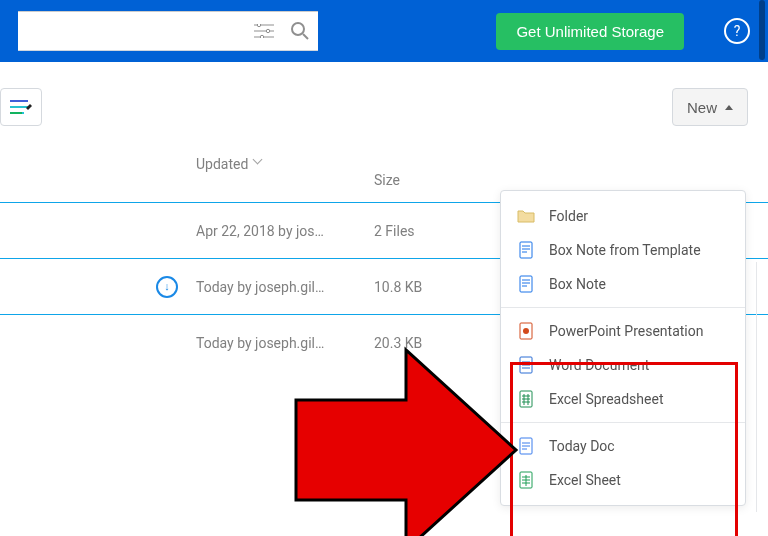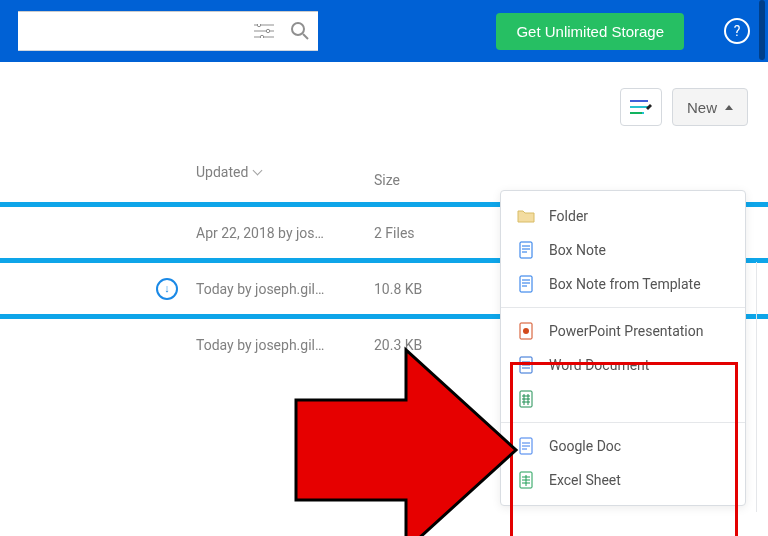--- a/index.html
+++ b/index.html
@@ -73,21 +73,21 @@
     font-size: 14px;
     margin-left: 26px;
   }
   .main {
     position: relative;
     padding-top: 26px;
     height: calc(100% - 62px);
   }
   .action-row {
     display: flex;
-    justify-content: flex-end;
+    justify-content: space-between;
     gap: 10px;
     padding-right: 20px;
   }
   .sq-btn {
     width: 42px; height: 38px;
     border: 1px solid #d5d9de;
     border-radius: 4px;
     background: #fff;
     display: flex;
     align-items: center;
@@ -112,35 +112,35 @@
     border-right: 4px solid transparent;
     border-bottom: 5px solid #5c5c5c;
   }
   .table-head {
     display: flex;
     padding: 30px 0 14px 0;
     color: #808080;
     font-size: 14px;
   }
   .col-spacer { width: 196px; }
-  .col-updated { width: 178px; display:flex; align-items:center; gap:6px;}
+  .col-updated { width: 178px; display:flex; gap:6px;}
   .col-size { flex: 1; margin-top: 16px; }
   .chev-d {
     display: inline-block;
     width: 7px; height: 7px;
     border-right: 1px solid #a3a3a3;
     border-bottom: 1px solid #a3a3a3;
     transform: rotate(45deg);
     margin-bottom: 3px;
   }
   .row {
     display: flex;
     align-items: center;
     height: 56px;
-    border-top: 5px solid #0ea5e9;
+    border-top: 1px solid #0ea5e9;
     color: #808080;
     font-size: 14px;
   }
   .row:last-child { border-bottom: 1px solid #ebebeb; }
   .row .pre {
     width: 196px;
     display: flex;
     align-items: center;
     justify-content: flex-end;
     padding-right: 18px;
@@ -300,30 +300,30 @@
       </span>
       <span>Folder</span>
     </div>
     <div class="dd-item">
       <span class="ic">
         <svg width="14" height="18" viewBox="0 0 14 18">
             <rect x="1" y="1" width="12" height="16" rx="1" fill="none" stroke="#1a73e8"></rect>
             <path d="M3 5 H11 M3 8 H11 M3 11 H8" stroke="#1a73e8"></path>
           </svg>
       </span>
-      <span>Box Note</span>
+      <span>Box Note from Template</span>
     </div>
     <div class="dd-item">
       <span class="ic">
         <svg width="14" height="18" viewBox="0 0 14 18">
             <rect x="1" y="1" width="12" height="16" rx="1" fill="none" stroke="#1a73e8"></rect>
             <path d="M3 5 H11 M3 8 H11 M3 11 H8" stroke="#1a73e8"></path>
           </svg>
       </span>
-      <span>Box Note from Template</span>
+      <span>Box Note</span>
     </div>
 
     <div class="dd-sep"></div>
 
     <div class="dd-item">
       <span class="ic">
         <svg width="14" height="18" viewBox="0 0 14 18">
             <rect x="1" y="1" width="12" height="16" rx="1" fill="none" stroke="#d24a1c"></rect>
             <circle cx="7" cy="9" r="3" fill="#d24a1c"></circle>
           </svg>
@@ -339,32 +339,33 @@
       </span>
       <span>Word Document</span>
     </div>
     <div class="dd-item">
       <span class="ic">
         <svg width="14" height="18" viewBox="0 0 14 18">
             <rect x="1" y="1" width="12" height="16" rx="1" fill="none" stroke="#1e8e52"></rect>
             <path d="M3 6 H11 M3 9 H11 M3 12 H11 M5 4 V15 M9 4 V15" stroke="#1e8e52"></path>
           </svg>
       </span>
+      <span>Excel Spreadsheet</span>
     </div>
 
     <div class="dd-sep"></div>
 
     <div class="dd-item">
       <span class="ic">
         <svg width="14" height="18" viewBox="0 0 14 18">
             <rect x="1" y="1" width="12" height="16" rx="1" fill="none" stroke="#3b7ded"></rect>
             <path d="M3 6 H11 M3 9 H11 M3 12 H8" stroke="#3b7ded"></path>
           </svg>
       </span>
-      <span>Google Doc</span>
+      <span>Today Doc</span>
     </div>
     <div class="dd-item">
       <span class="ic">
         <svg width="14" height="18" viewBox="0 0 14 18">
             <rect x="1" y="1" width="12" height="16" rx="1" fill="none" stroke="#1e9e57"></rect>
             <path d="M3 6 H11 M3 9 H11 M3 12 H11 M7 4 V15" stroke="#1e9e57"></path>
           </svg>
       </span>
       <span>Excel Sheet</span>
     </div>

